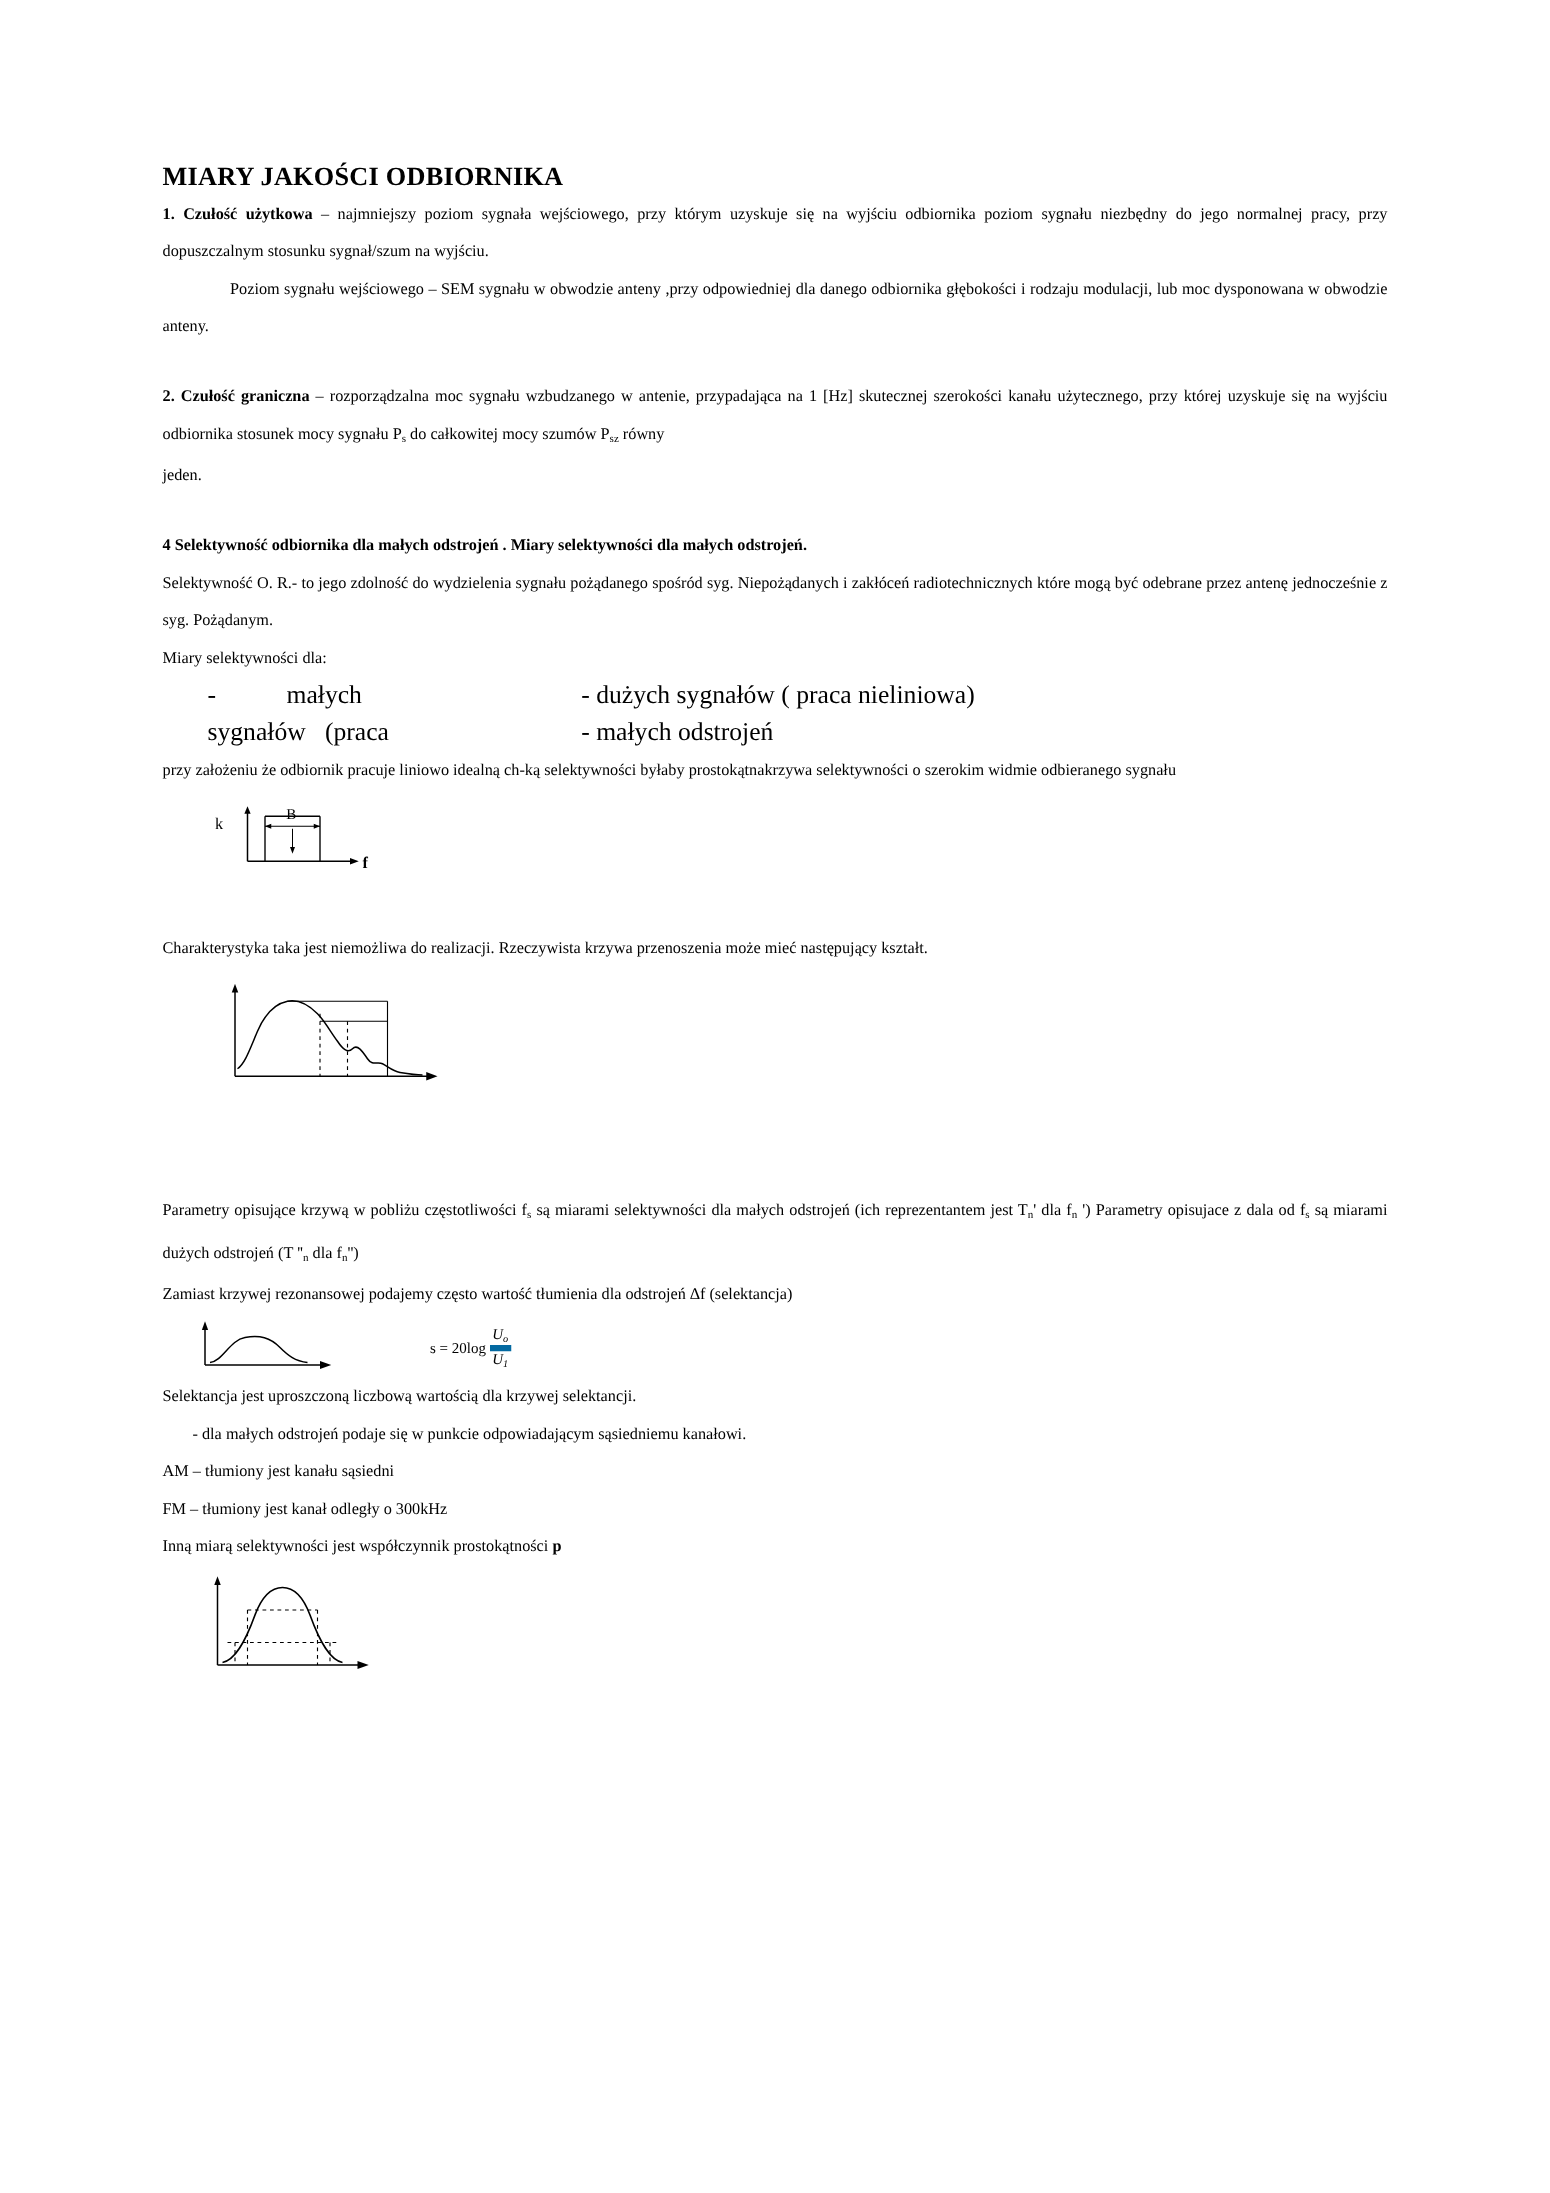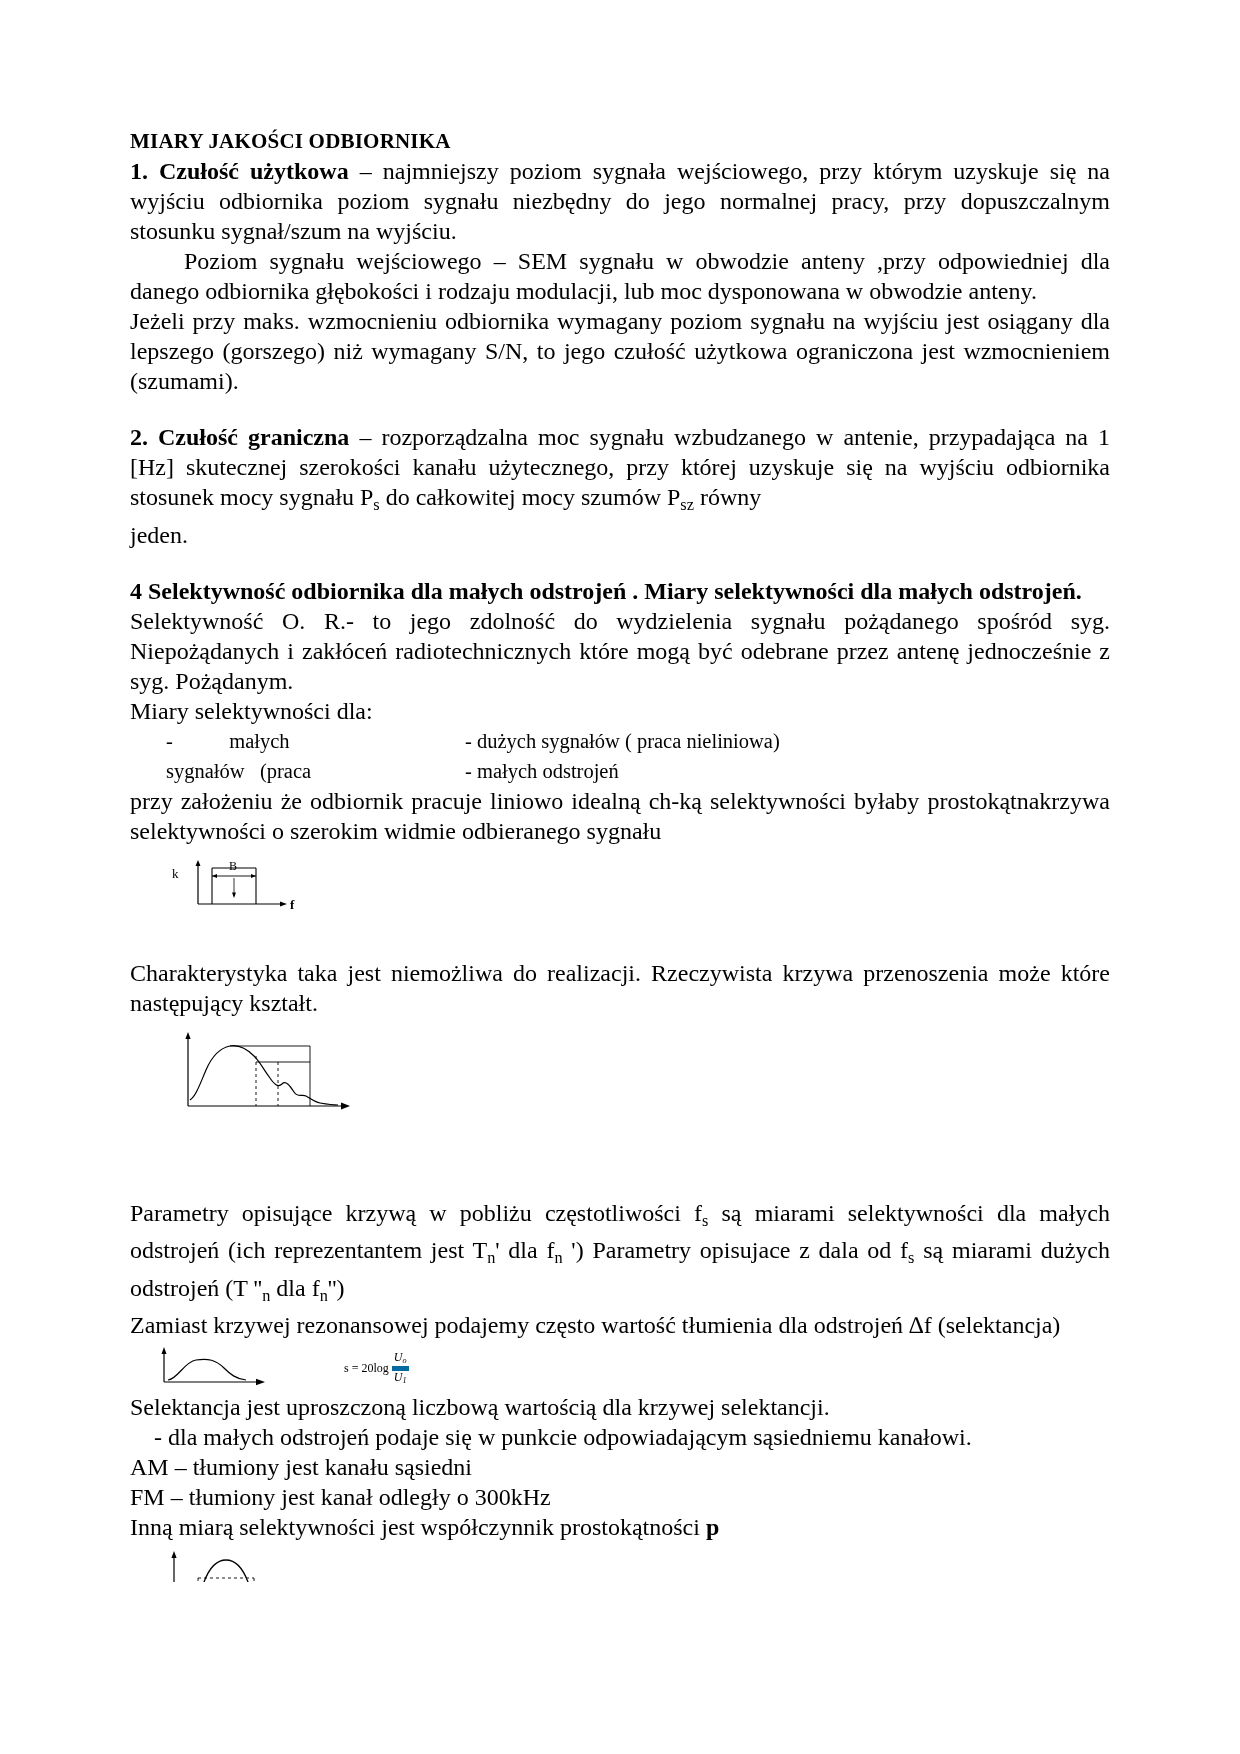--- a/index.html
+++ b/index.html
@@ -23,21 +23,21 @@
     width: 980px;
   }
   .h-title {
     font-weight: bold;
     font-size: 21px;
     line-height: 30px;
     letter-spacing: 0.2px;
   }
   p.body {
     margin: 0;
-    font-size: 24px;
+    font-size: 13px;
     line-height: 30px;
     text-align: justify;
     text-justify: inter-word;
   }
   p.left {
     text-align: left;
   }
   .indent-first {
     text-indent: 54px;
   }
@@ -103,21 +103,20 @@
 
 <div class="page">
   <div class="content">
 
     <div class="h-title">MIARY JAKOŚCI ODBIORNIKA</div>
 
     <p class="body"><span class="b">1. Czułość użytkowa</span><span> – najmniejszy poziom sygnała wejściowego, przy którym uzyskuje się na wyjściu odbiornika poziom sygnału niezbędny do jego normalnej pracy, przy dopuszczalnym stosunku sygnał/szum na wyjściu.</span></p>
 
     <p class="body indent-first">Poziom sygnału wejściowego – SEM sygnału w obwodzie anteny ,przy odpowiedniej dla danego odbiornika głębokości i rodzaju  modulacji, lub moc dysponowana w obwodzie anteny.</p>
 
-    <p class="body">Jeżeli przy maks. wzmocnieniu odbiornika wymagany poziom sygnału  na wyjściu jest osiągany dla lepszego (gorszego) niż wymagany S/N, to jego czułość użytkowa ograniczona jest wzmocnieniem (szumami).</p>
 
     <div class="gap-md"></div>
 
     <p class="body"><span class="b">2. Czułość graniczna</span><span> – rozporządzalna moc sygnału wzbudzanego w antenie, przypadająca na 1 [Hz] skutecznej szerokości kanału użytecznego, przy której uzyskuje się na wyjściu odbiornika stosunek mocy sygnału P</span><sub>s</sub><span> do całkowitej mocy szumów P</span><sub>sz</sub><span> równy</span></p>
 
     <p class="body left">jeden.</p>
 
     <div class="gap-md"></div>
 
     <p class="body left b">4 Selektywność odbiornika dla małych odstrojeń . Miary selektywności dla małych odstrojeń.</p>
@@ -161,21 +160,21 @@
 
         <line x1="64" y1="22" x2="64" y2="40" stroke="#000" stroke-width="0.8"></line>
         <polygon points="64,42 62,36.5 66,36.5" fill="#000"></polygon>
 
         <text x="120" y="53" font-family="Liberation Serif, serif" font-size="13" font-weight="bold">f</text>
       </svg>
     </div>
 
     <div class="gap-lg"></div>
 
-    <p class="body">Charakterystyka taka jest niemożliwa do realizacji. Rzeczywista krzywa przenoszenia może które następujący kształt.</p>
+    <p class="body">Charakterystyka taka jest niemożliwa do realizacji. Rzeczywista krzywa przenoszenia może mieć następujący kształt.</p>
 
     <div class="fig fig-wrap-2">
       <svg width="220" height="92" viewBox="0 0 220 92">
 
         <line x1="28" y1="80" x2="28" y2="12" stroke="#000" stroke-width="1.2"></line>
         <polygon points="28,6 25.4,13 30.6,13" fill="#000"></polygon>
 
         <line x1="28" y1="80" x2="182" y2="80" stroke="#000" stroke-width="1.2"></line>
         <polygon points="190,80 181,76.6 181,83.4" fill="#000"></polygon>
 

